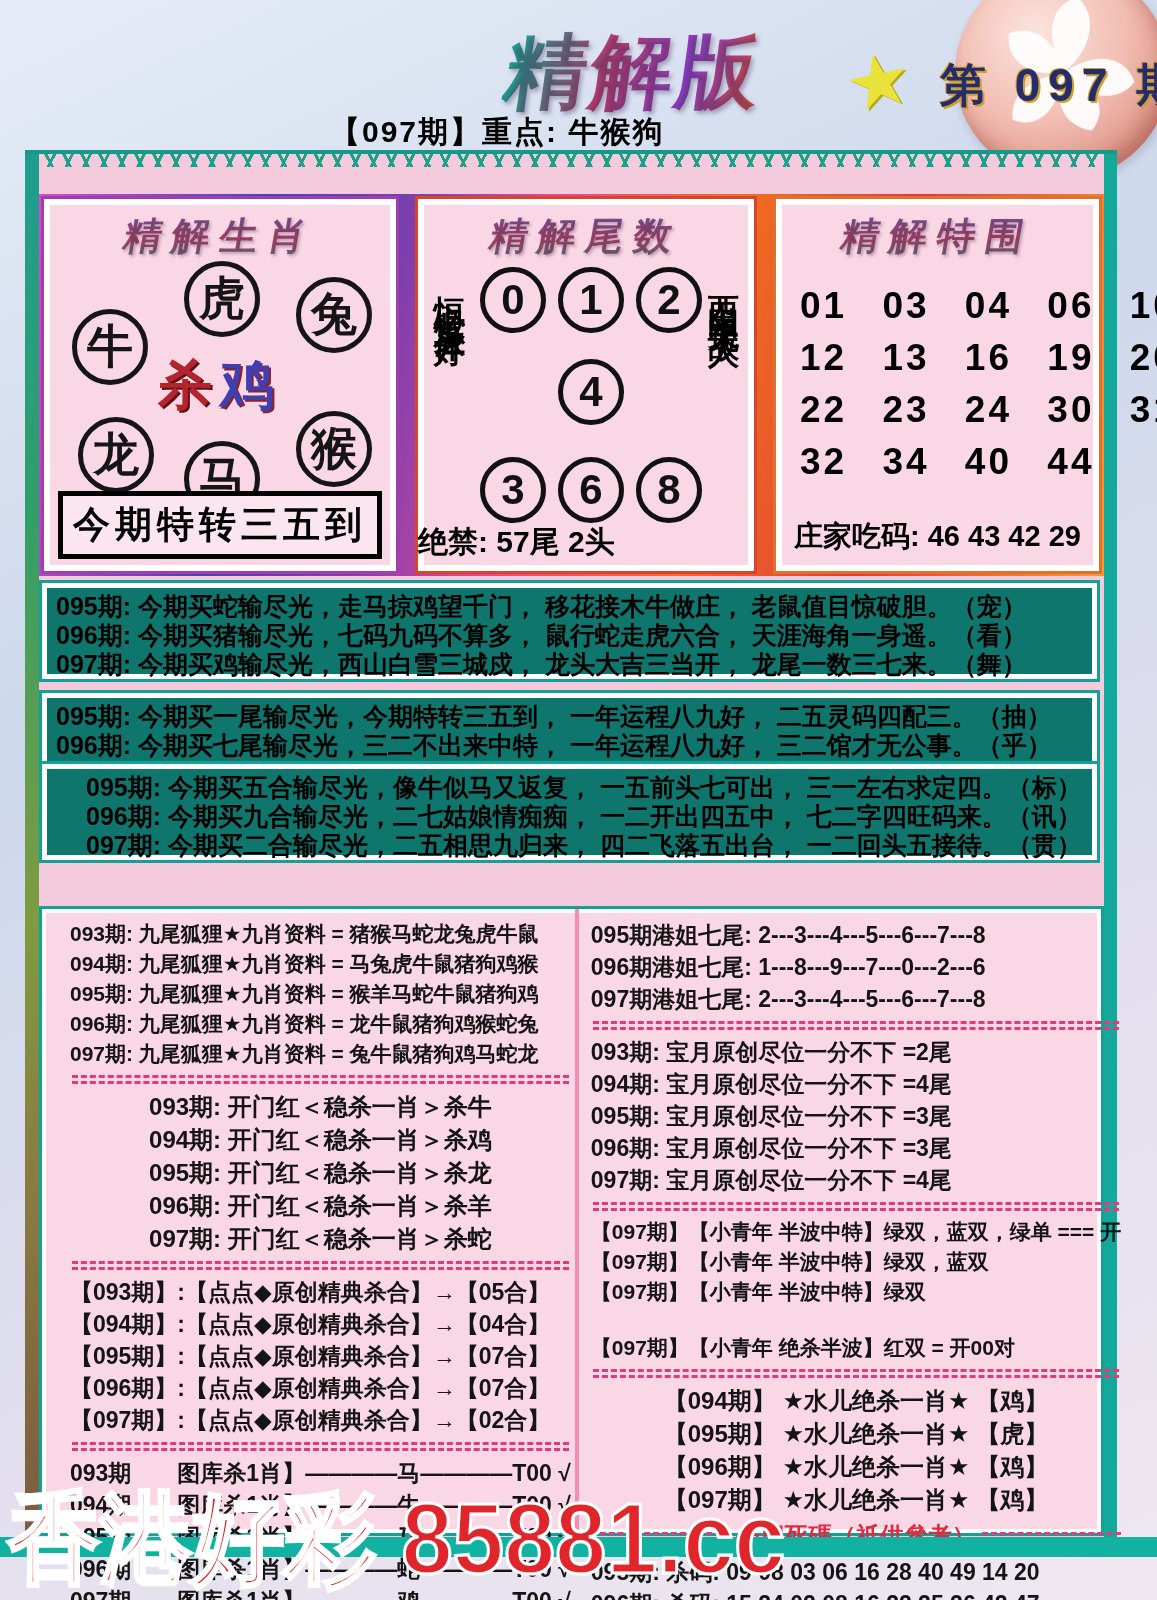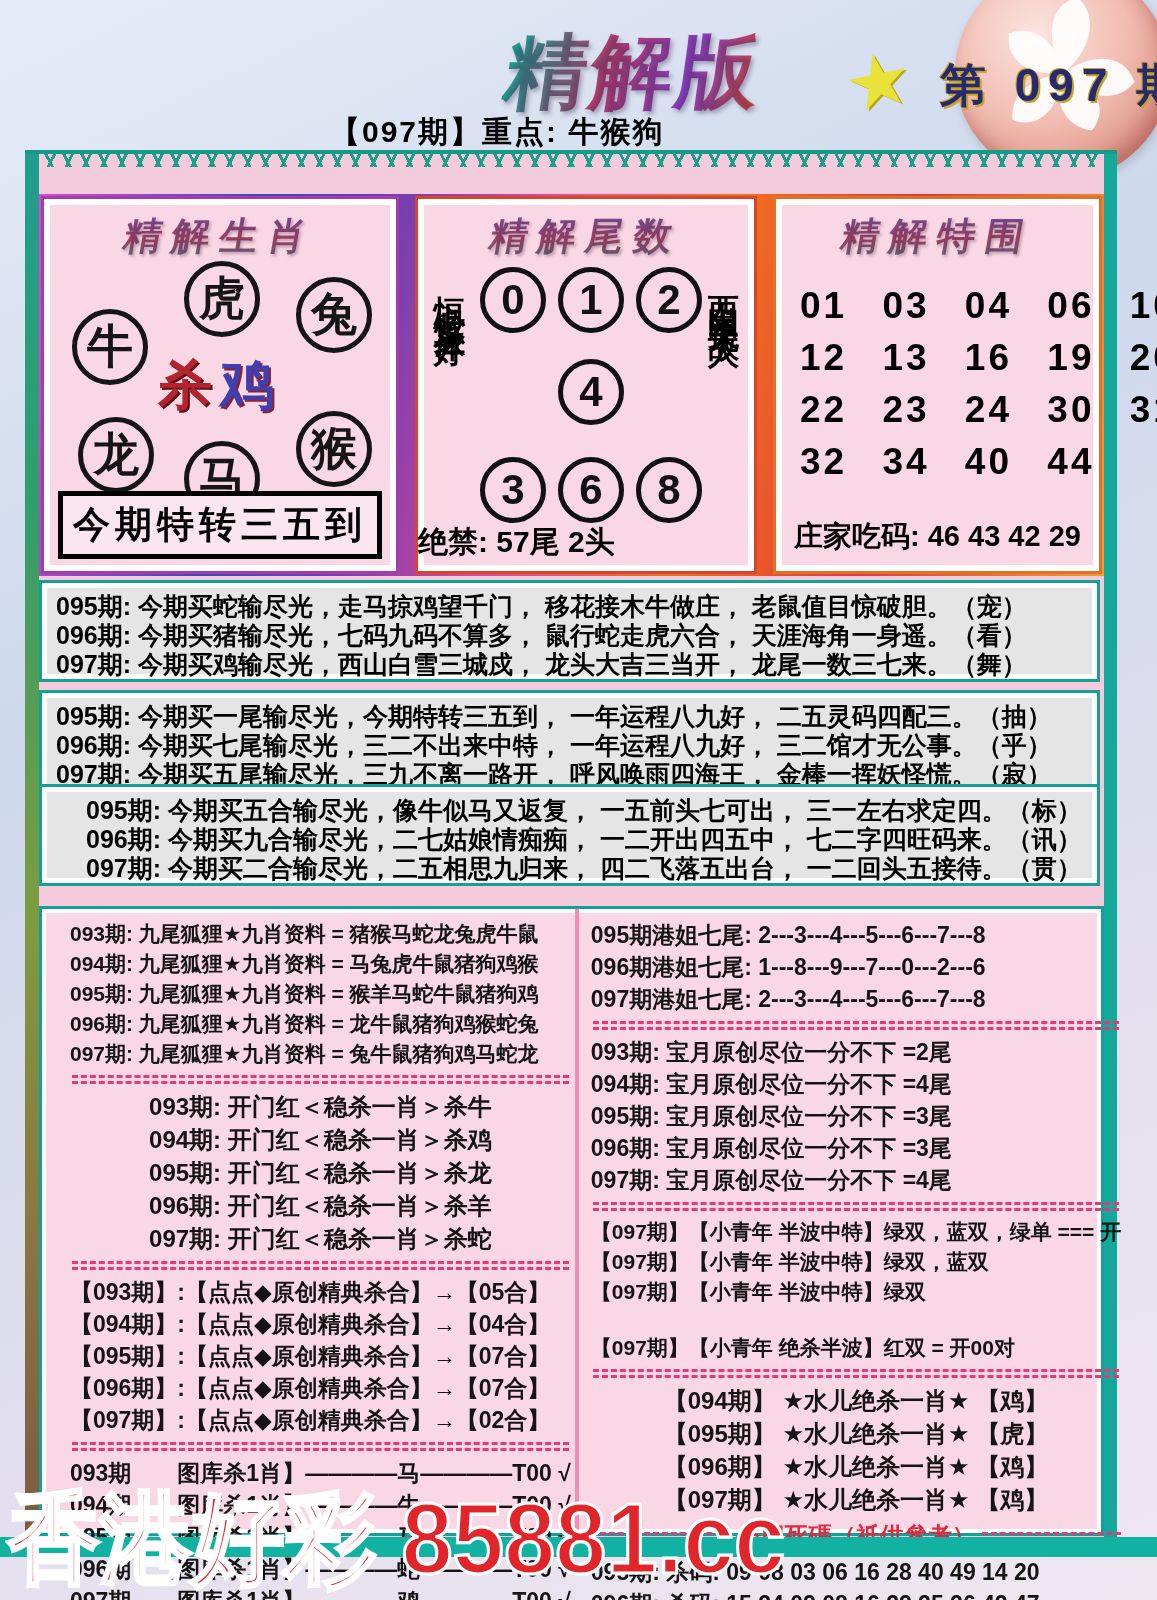--- a/index.html
+++ b/index.html
@@ -86,24 +86,24 @@
     display:flex; align-items:center; justify-content:center; font-size:42px; color:#111; background:transparent;
   }
   .box2-note{ position:absolute; left:0; right:0; bottom:8px; text-align:left; font-size:30px; color:#000; }
   .tewei-grid{ margin:18px 18px 0 24px; }
   .tewei-row{ font-size:37px; letter-spacing:3px; word-spacing:22px; line-height:52px; white-space:nowrap; color:#000; }
   .banker{ position:absolute; left:18px; bottom:14px; font-size:29px; white-space:nowrap; color:#000; }
 
   
   .verse{
     position:absolute; left:14px; width:1061px; height:102px;
-    background:#e5e5e5; border:3px solid #14a096; box-shadow:inset 0 0 0 5px #fff;
+    background:#0f766e; border:3px solid #14a096; box-shadow:inset 0 0 0 5px #fff;
     padding:9px 14px 0 14px;
   }
-  .v1{ top:426px; } .v2{ top:536px; } .v3{ top:630px;padding-left:44px; }
+  .v1{ top:426px; } .v2{ top:536px; } .v3{ top:607px;padding-left:44px; }
   .verse-line{ font-size:25px; line-height:29px; white-space:nowrap; color:#000; }
 
   
   .cols{ position:absolute; left:14px; top:752px; width:1065px; height:630px; background:#f9d7e4;
          border:3px solid #14a096; box-shadow:inset 0 0 0 4px #fff; display:flex;padding-left:16px; }
   .lcol{ width:541px; padding:10px 4px 0 12px; }
   .rcol{ flex:1; border-left:4px solid #ef8fb5; padding:10px 4px 0 12px; }
   .row-s{ font-size:21px; line-height:30px; white-space:nowrap; color:#141414; }
   .row-m{ font-size:23px; line-height:32px; white-space:nowrap; color:#141414; }
   .row-c{ font-size:24px; line-height:33px; white-space:nowrap; text-align:center; color:#141414; }

